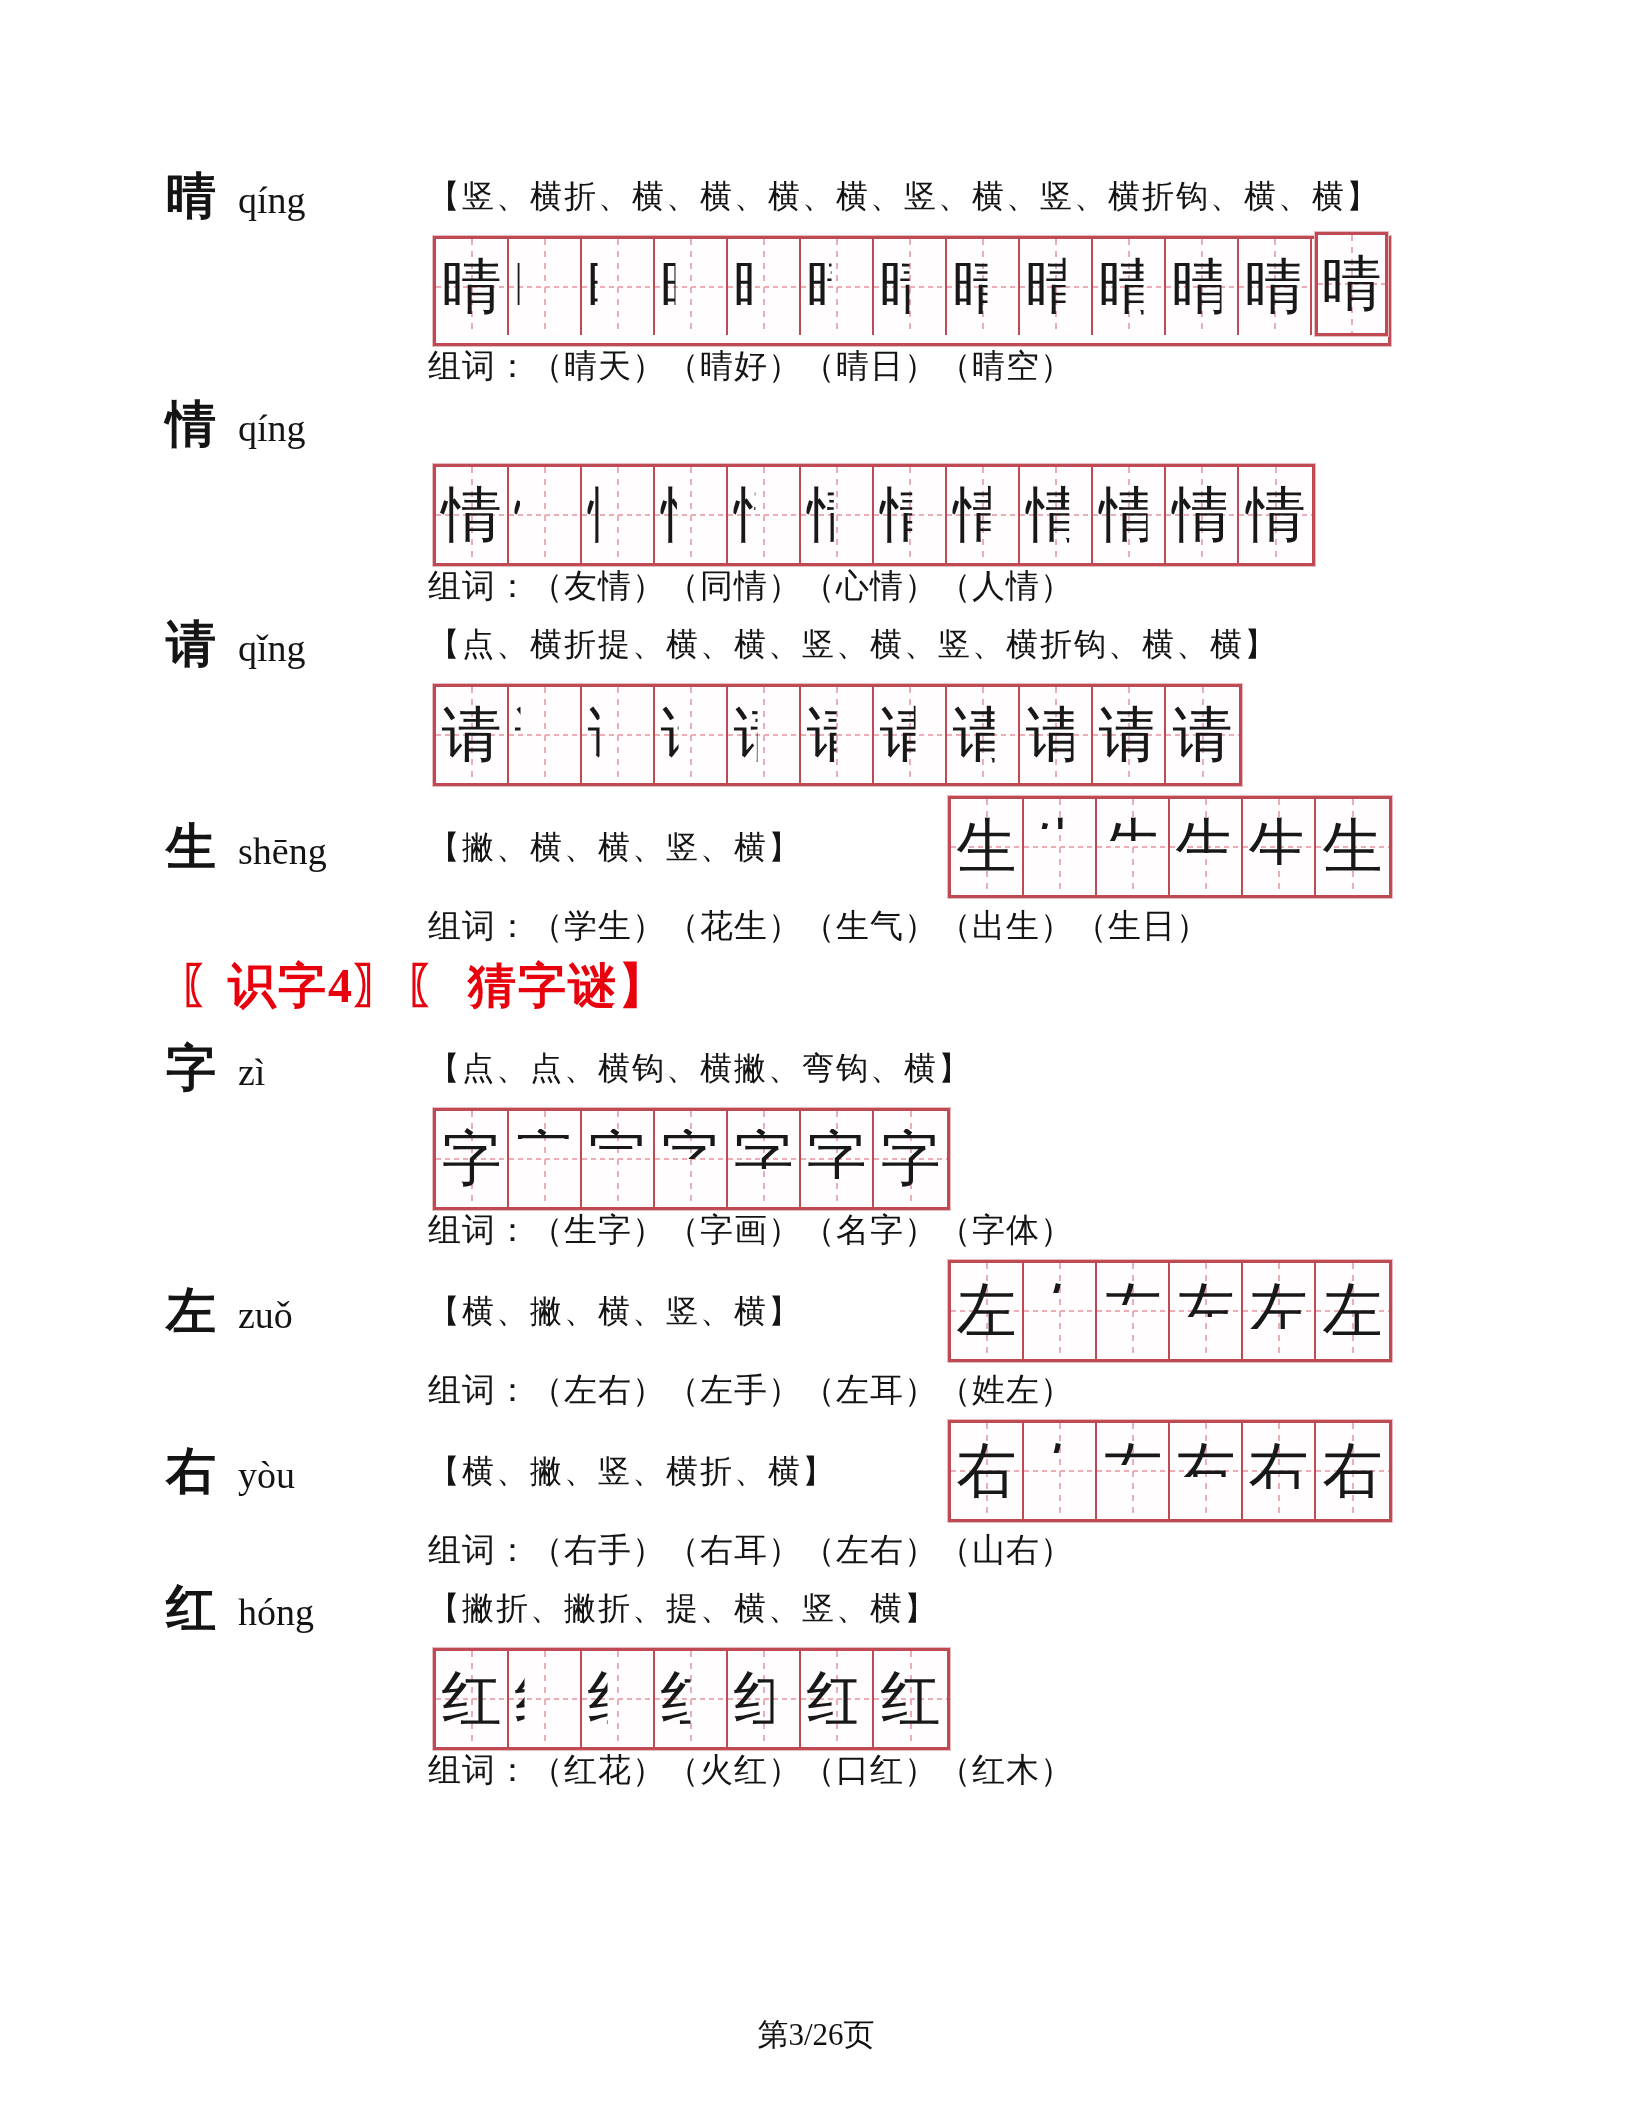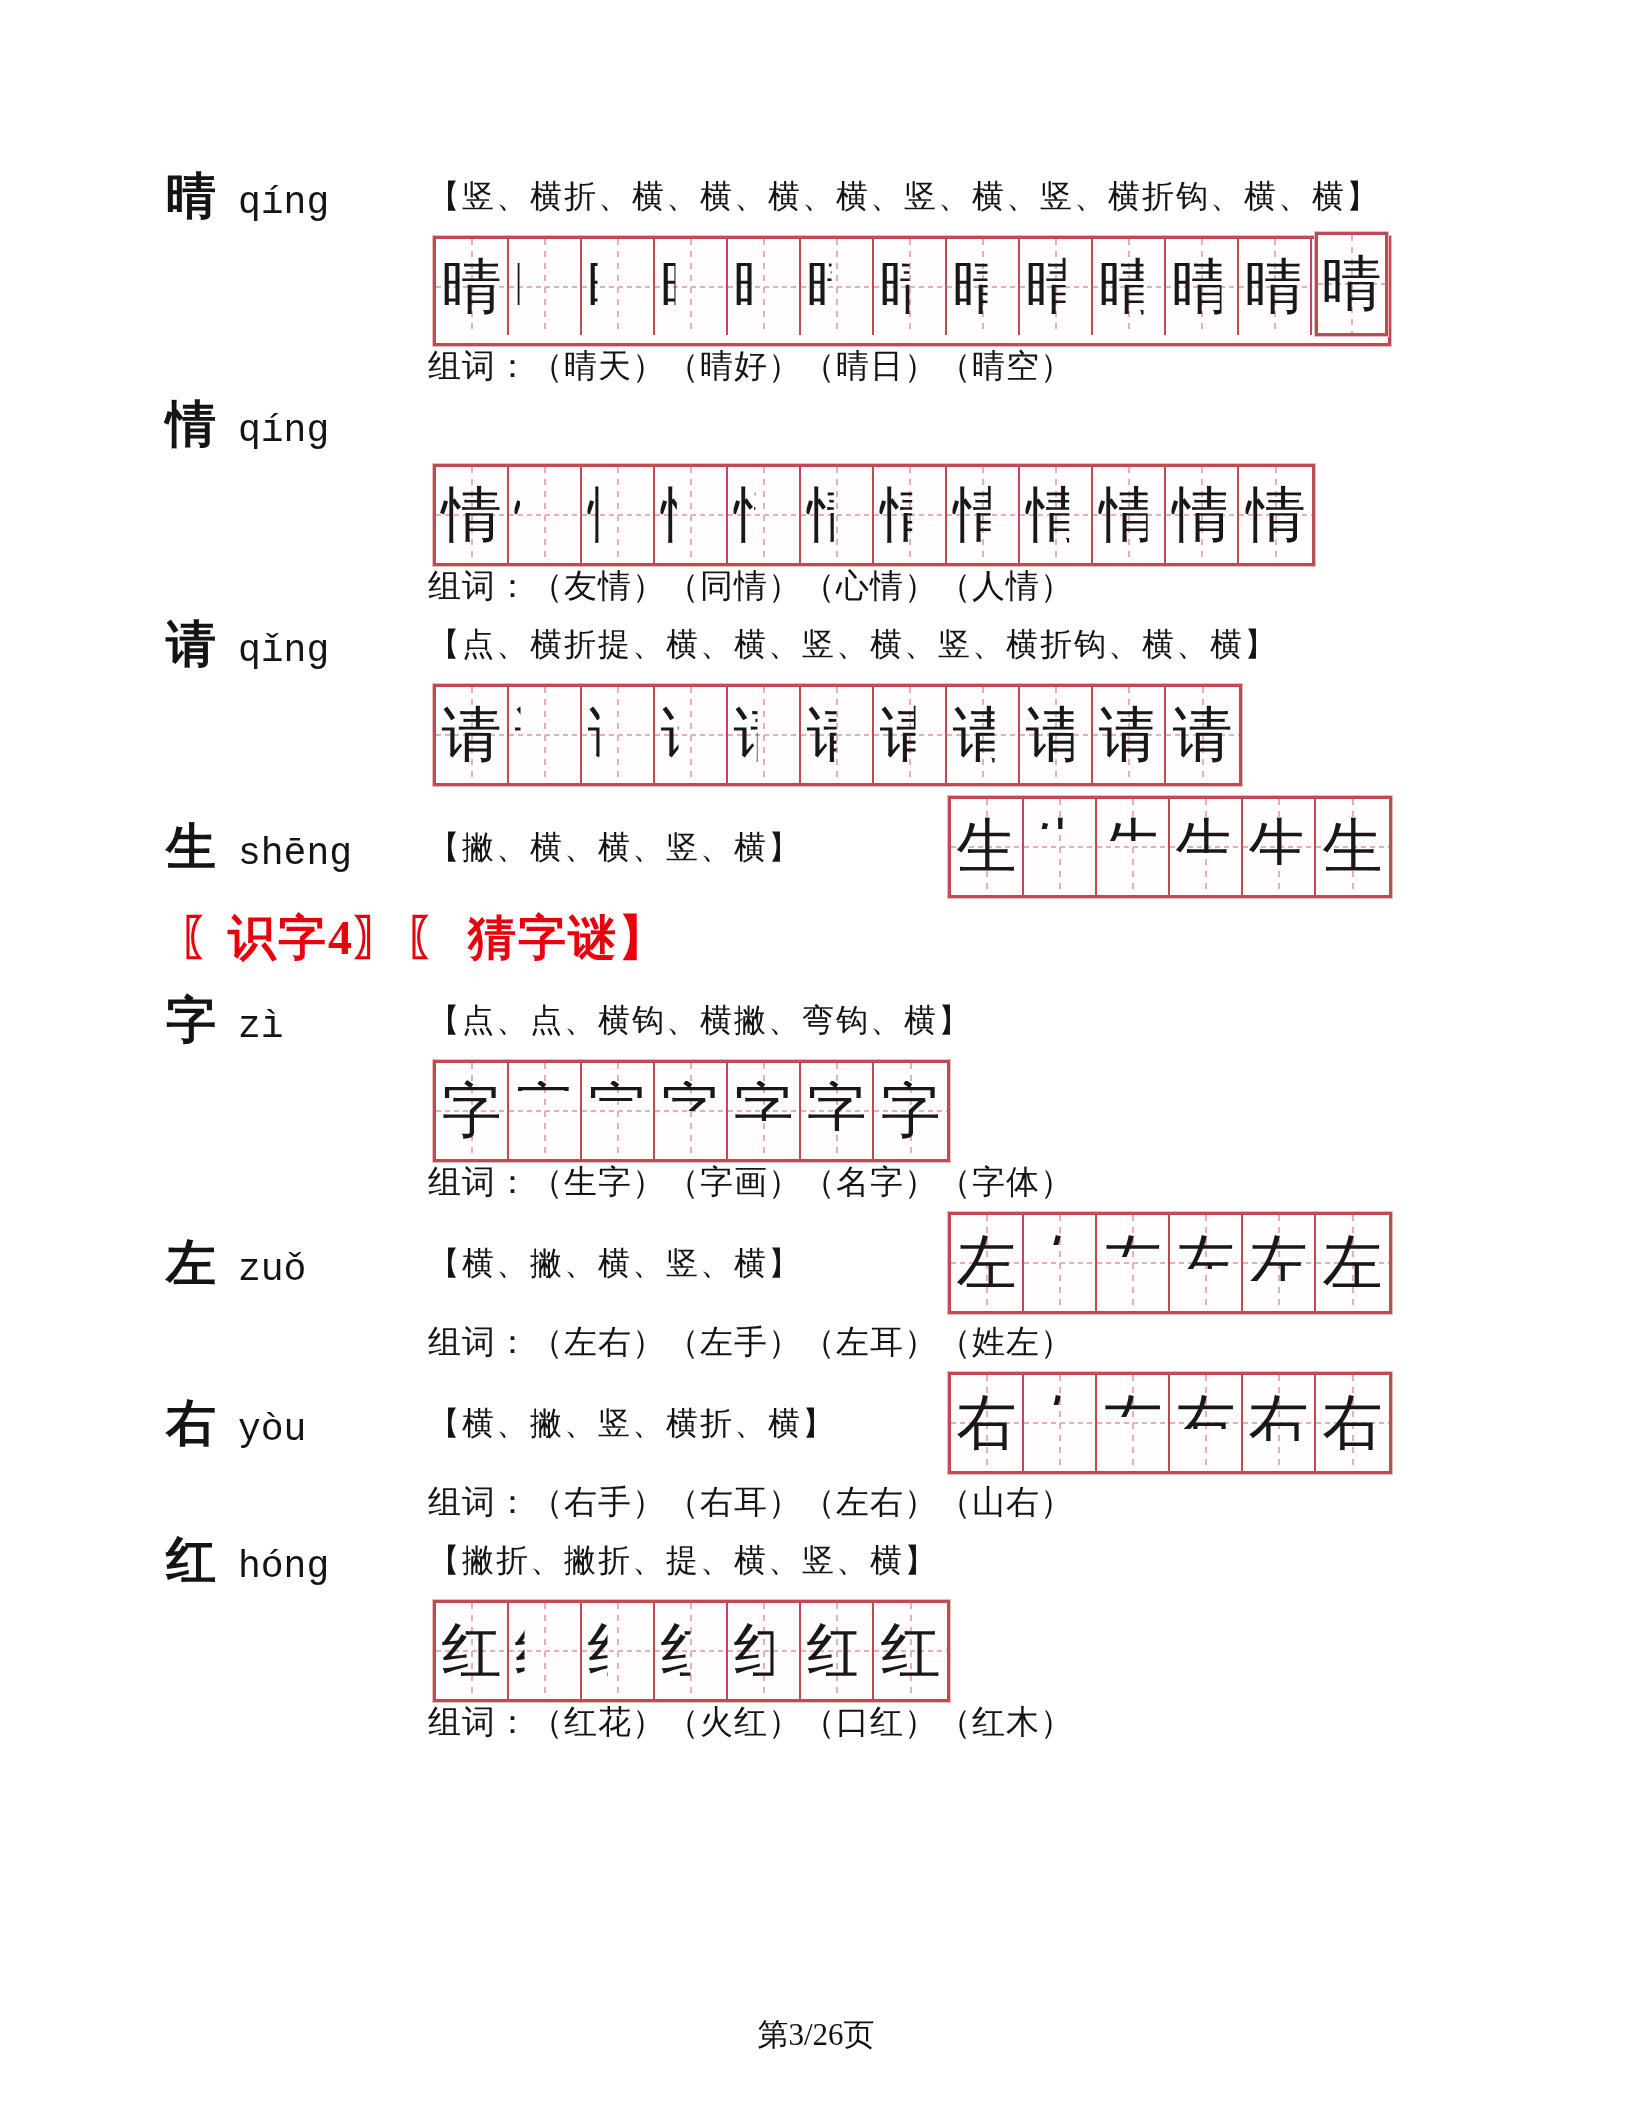--- a/index.html
+++ b/index.html
@@ -12,21 +12,21 @@
   html,body{margin:0;padding:0;background:#ffffff;}
   .page{
     width:1632px;height:2112px;background:#ffffff;position:relative;
     box-sizing:border-box;padding:168px 100px 0 128px;
     font-family:"Liberation Serif",serif;color:var(--ink);overflow:hidden;
   }
   .entry{margin-bottom:10px;}
   .entry-head{display:flex;align-items:center;min-height:56px;}
   .char-wrap{width:300px;box-sizing:border-box;padding-left:38px;display:flex;align-items:baseline;flex-shrink:0;}
   .hanzi{font-size:50px;font-weight:bold;line-height:56px;}
-  .pinyin{font-size:38px;font-family:Liberation Mono, monospace;margin-left:22px;}
+  .pinyin{font-size:38px;font-family:Liberation Serif, serif;margin-left:22px;}
   .strokes{font-size:32px;letter-spacing:2px;line-height:56px;white-space:nowrap;}
   .stroke-grid{
     display:flex;width:max-content;background:#fffdfd;
     border:3px solid var(--grid-border);outline:1px solid var(--grid-outline);
   }
   .stroke-grid.below{margin:12px 0 0 305px;}
   .stroke-grid.inline{margin-left:auto;margin-right:140px;}
   .cell{
     width:73px;height:96px;box-sizing:border-box;border-right:2px solid var(--grid-border);
     display:flex;align-items:center;justify-content:center;position:relative;
@@ -222,20 +222,21 @@
               <span class="glyph" style="clip-path: inset(0px 0px 40%);">生</span>
             </div>
             <div class="cell">
               <span class="glyph" style="clip-path: inset(0px 0px 20%);">生</span>
             </div>
             <div class="cell">
               <span class="glyph" style="clip-path: inset(0px 0px 0%);">生</span>
             </div>
           </div>
         </div>
+        <div class="words">组词：（学生）（花生）（生气）（出生）（生日）</div>
       </section>
       <div class="section-heading">〖识字4〗〖 猜字谜】</div>
       <section class="entry">
         <div class="entry-head">
           <span class="char-wrap">
             <span class="hanzi">字</span>
             <span class="pinyin">zì</span>
           </span>
           <span class="strokes">【点、点、横钩、横撇、弯钩、横】</span>
         </div>

